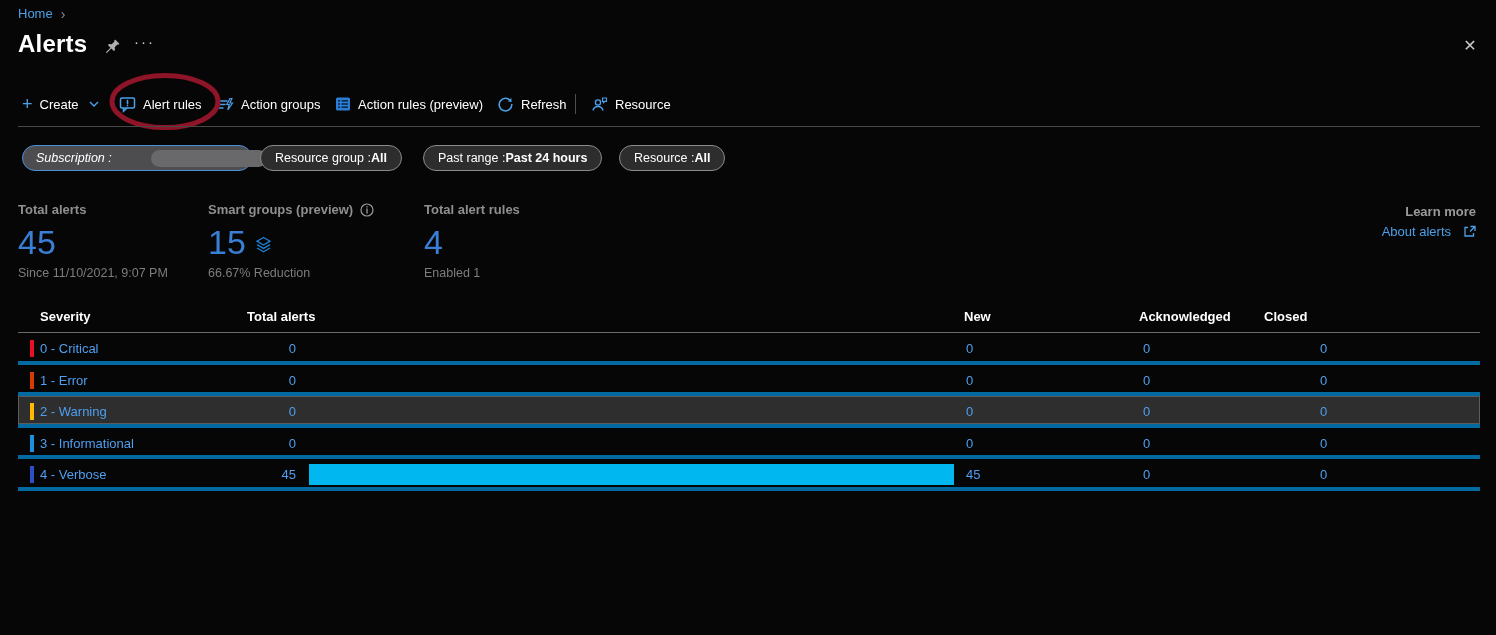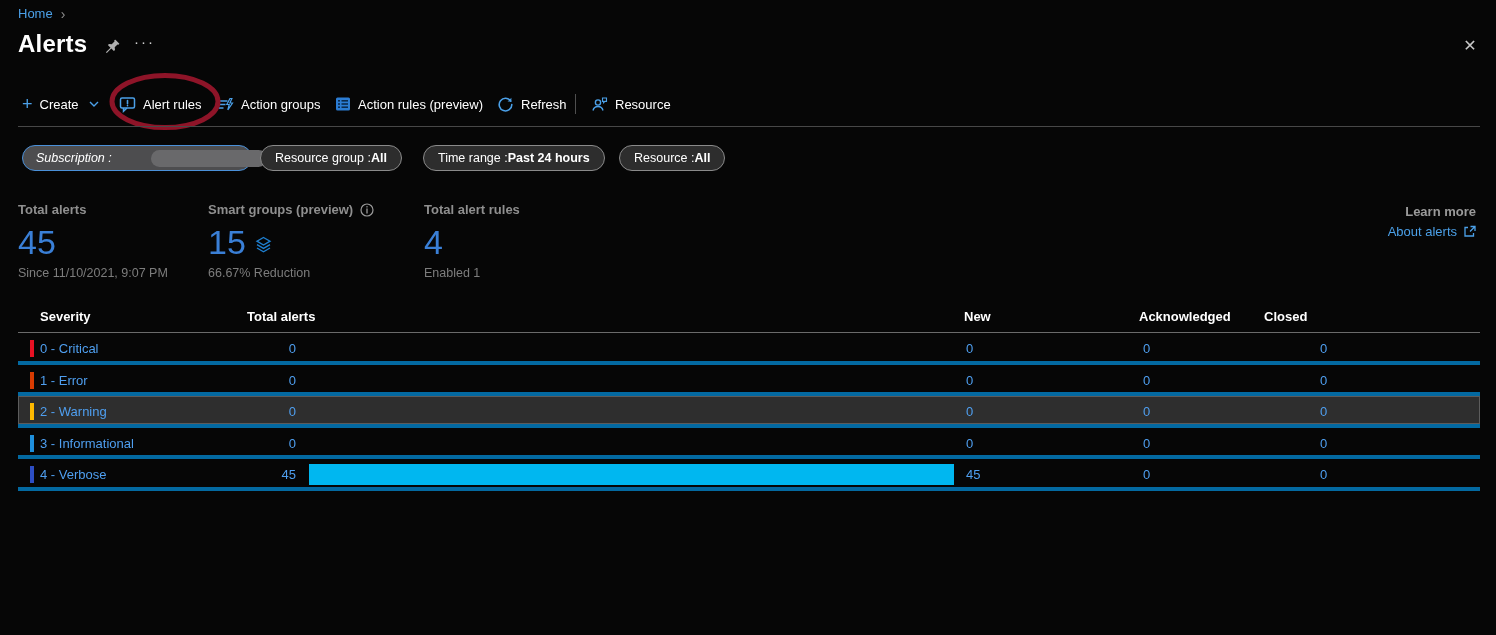--- a/index.html
+++ b/index.html
@@ -45,21 +45,21 @@
   
   .stat { position:absolute; top:202px; }
   .stat-1 { left:18px; } .stat-2 { left:208px; } .stat-3 { left:424px; }
   .stat-label { color:#8f8f8f; font-weight:bold; font-size:13px; display:flex; align-items:center; gap:7px; }
   .stat-value-row { display:flex; align-items:center; gap:8px; margin-top:5px; height:40px; }
   .stat-value { color:#3a7fd6; font-size:34px; font-weight:400; line-height:1; }
   .stat-sub { color:#7d7d7d; font-size:12.5px; margin-top:4px; }
   .info-icon { color:#9a9a9a; cursor:pointer; }
   .learn { position:absolute; right:20px; top:204px; text-align:right; }
   .learn-heading { color:#9a9a9a; font-weight:bold; font-size:13px; }
-  .learn-link { margin-top:5px; color:#4ba0e8; font-size:13px; display:flex; align-items:center; gap:6px;
+  .learn-link { margin-top:5px; color:#4ba0e8; font-size:13px; display:flex; align-items:center; gap:12px;
                 justify-content:flex-end; cursor:pointer; }
 
   
   .table { position:absolute; left:18px; top:303px; width:1462px; }
   .thead { position:relative; height:30px; border-bottom:1px solid #6a6a6a; font-weight:bold; }
   .th { position:absolute; top:6px; color:#fff; }
   .th-sev { left:22px; } .th-total { left:229px; } .th-new { left:946px; }
   .th-ack { left:1121px; } .th-closed { left:1246px; }
   .trow { position:relative; height:31.6px; border-bottom:4px solid #0369a1; cursor:pointer; }
   .trow.highlight { background:#2e2e2e; box-shadow:inset 0 0 0 1px #5c5c5c; }
@@ -154,21 +154,21 @@
 
   <div class="pill pill-sub">
     <span>Subscription :</span>
     <span class="pill-redacted"></span>
   </div>
   <div class="pill pill-rg">
     <span>Resource group :</span>
     <b>All</b>
   </div>
   <div class="pill pill-tr">
-    <span>Time range :</span>
+    <span>Past range :</span>
     <b>Past 24 hours</b>
   </div>
   <div class="pill pill-res">
     <span>Resource :</span>
     <b>All</b>
   </div>
 
   <div class="stat stat-1">
     <div class="stat-label">Total alerts</div>
     <div class="stat-value-row">

